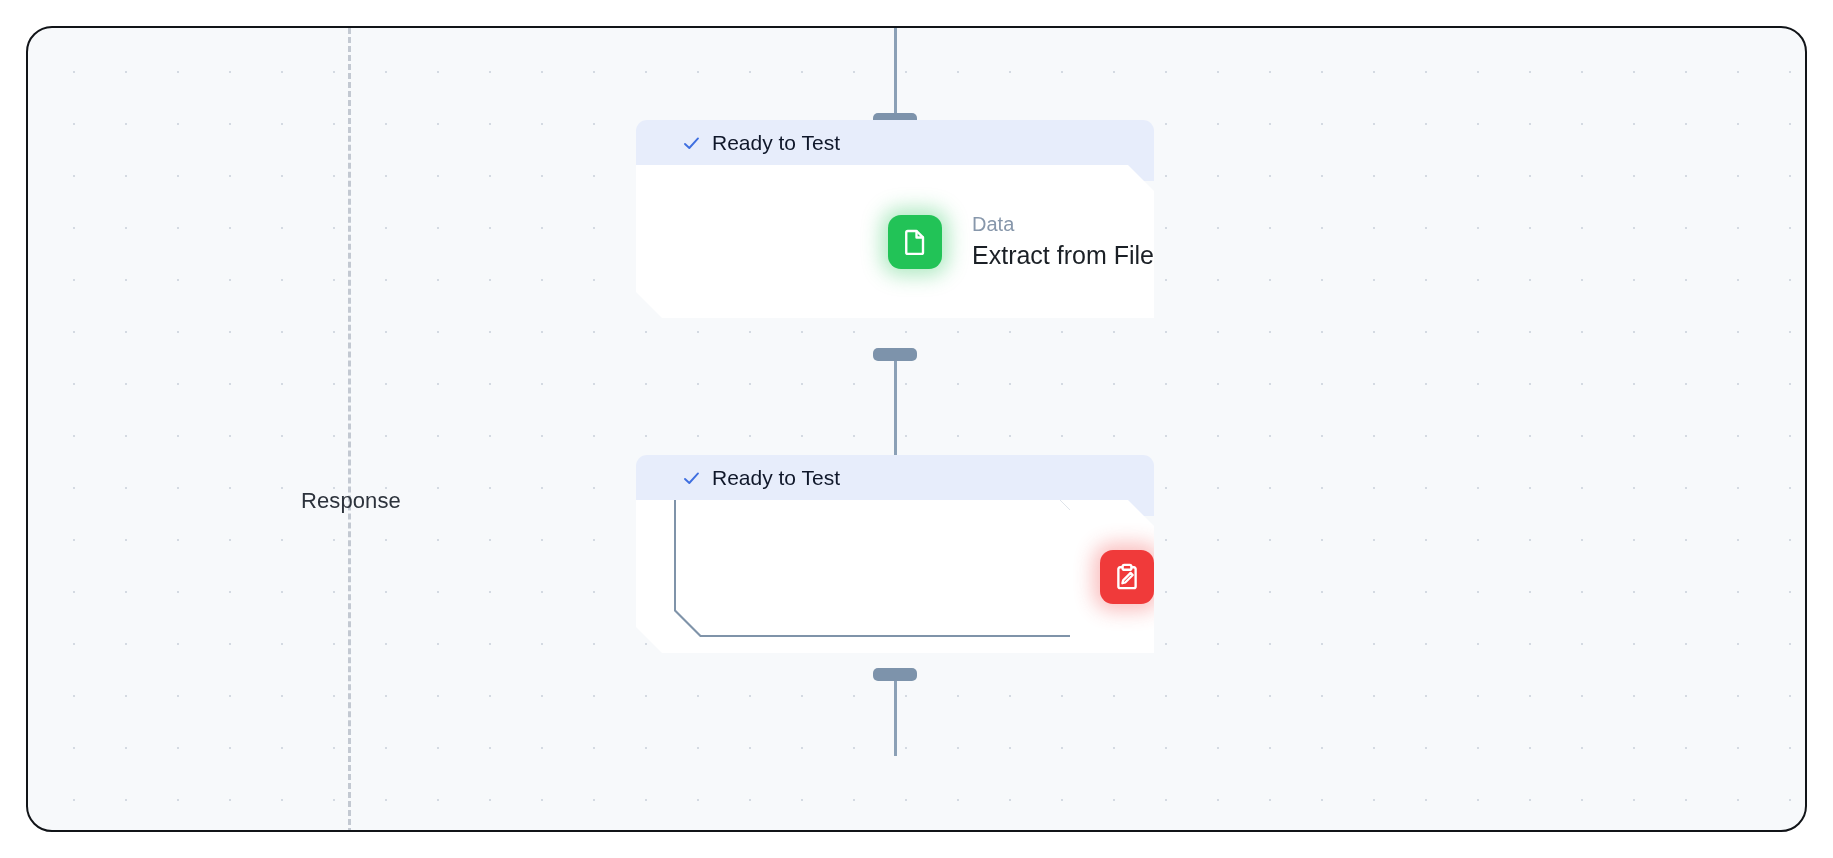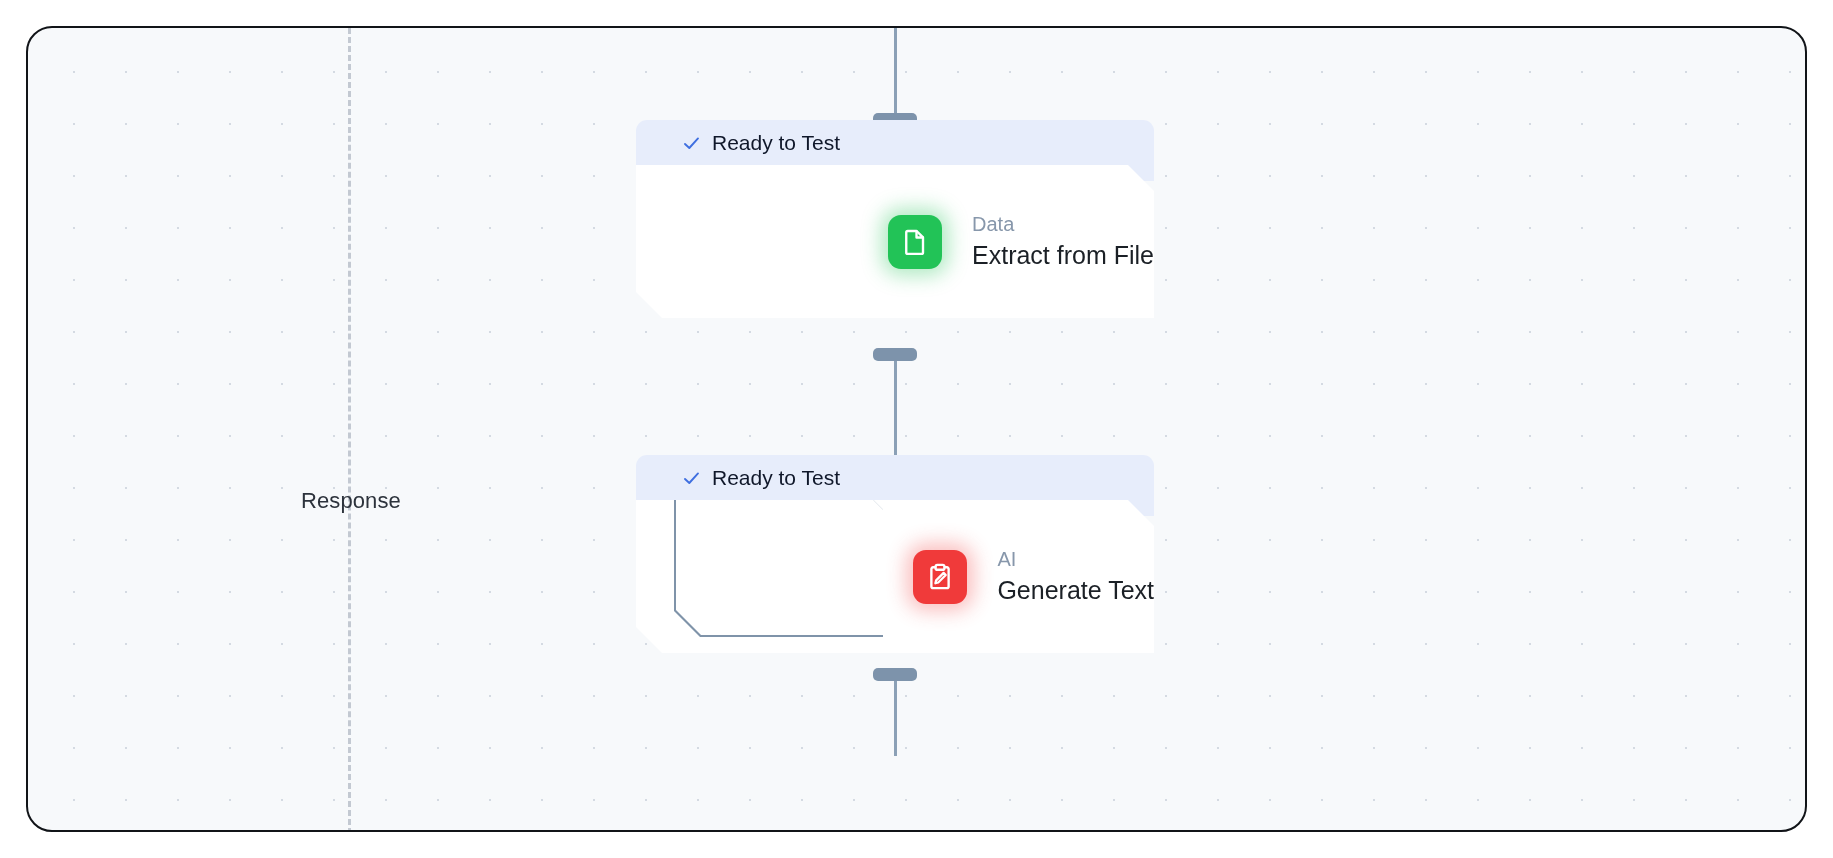--- a/index.html
+++ b/index.html
@@ -256,21 +256,17 @@
 
         <div class="node-icon icon-red">
           <svg width="30" height="30" viewBox="0 0 24 24">
             <path d="M8.6 4.2 H6.4 a1.3 1.3 0 0 0 -1.3 1.3 V19.6 a1.3 1.3 0 0 0 1.3 1.3
                      H17.6 a1.3 1.3 0 0 0 1.3 -1.3 V5.5 a1.3 1.3 0 0 0 -1.3 -1.3 H15.4" fill="none" stroke="#ffffff" stroke-width="1.9" stroke-linejoin="round"></path>
             <rect x="8.5" y="2.3" width="7" height="3.9" rx="1.3" fill="none" stroke="#ffffff" stroke-width="1.9"></rect>
             <path d="M16.6 10.4 L10.6 16.4 L8.3 17 L8.9 14.7 L14.9 8.7 Z" fill="none" stroke="#ffffff" stroke-width="1.8" stroke-linejoin="round"></path>
           </svg>
         </div>
 
-        <div class="node-text">
-          <div class="node-kind">AI</div>
-          <div class="node-title">Generate Text</div>
-        </div>
       </div>
     </div>
 
   </div>
 </div>
 
 </body></html>

